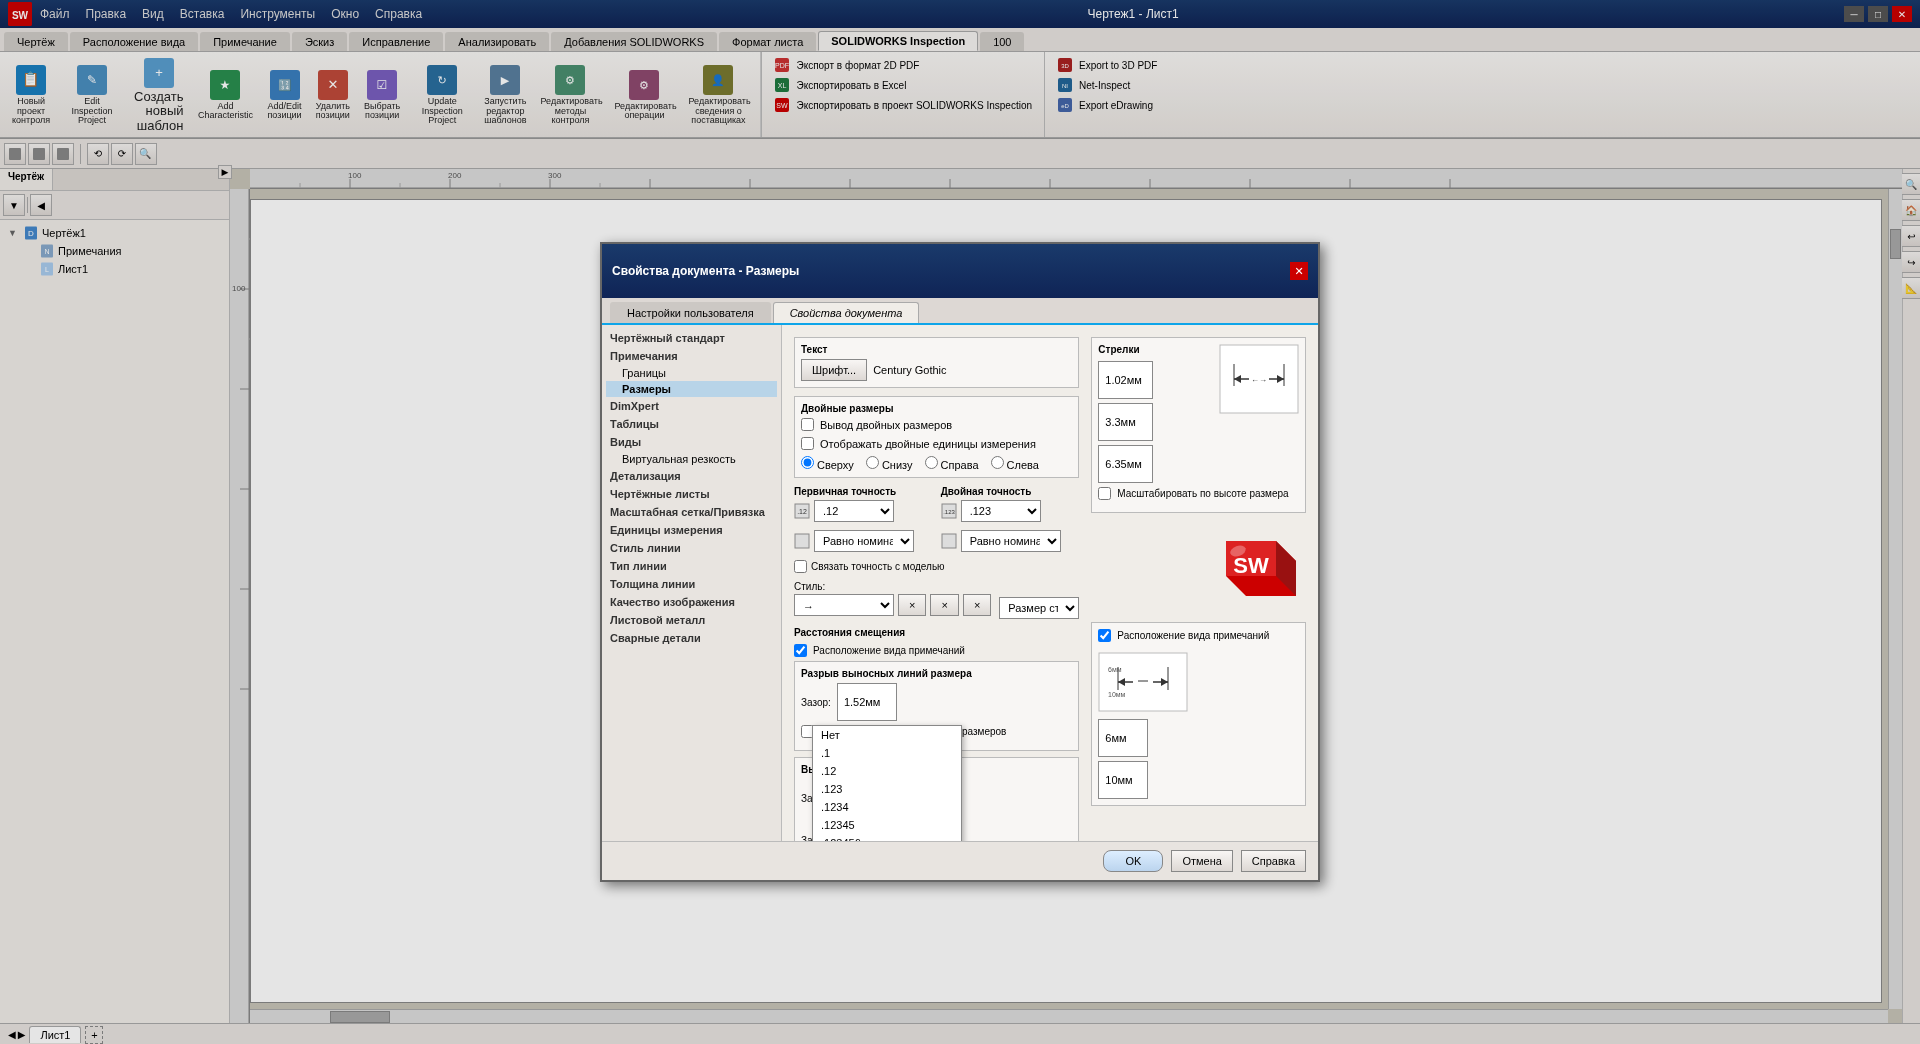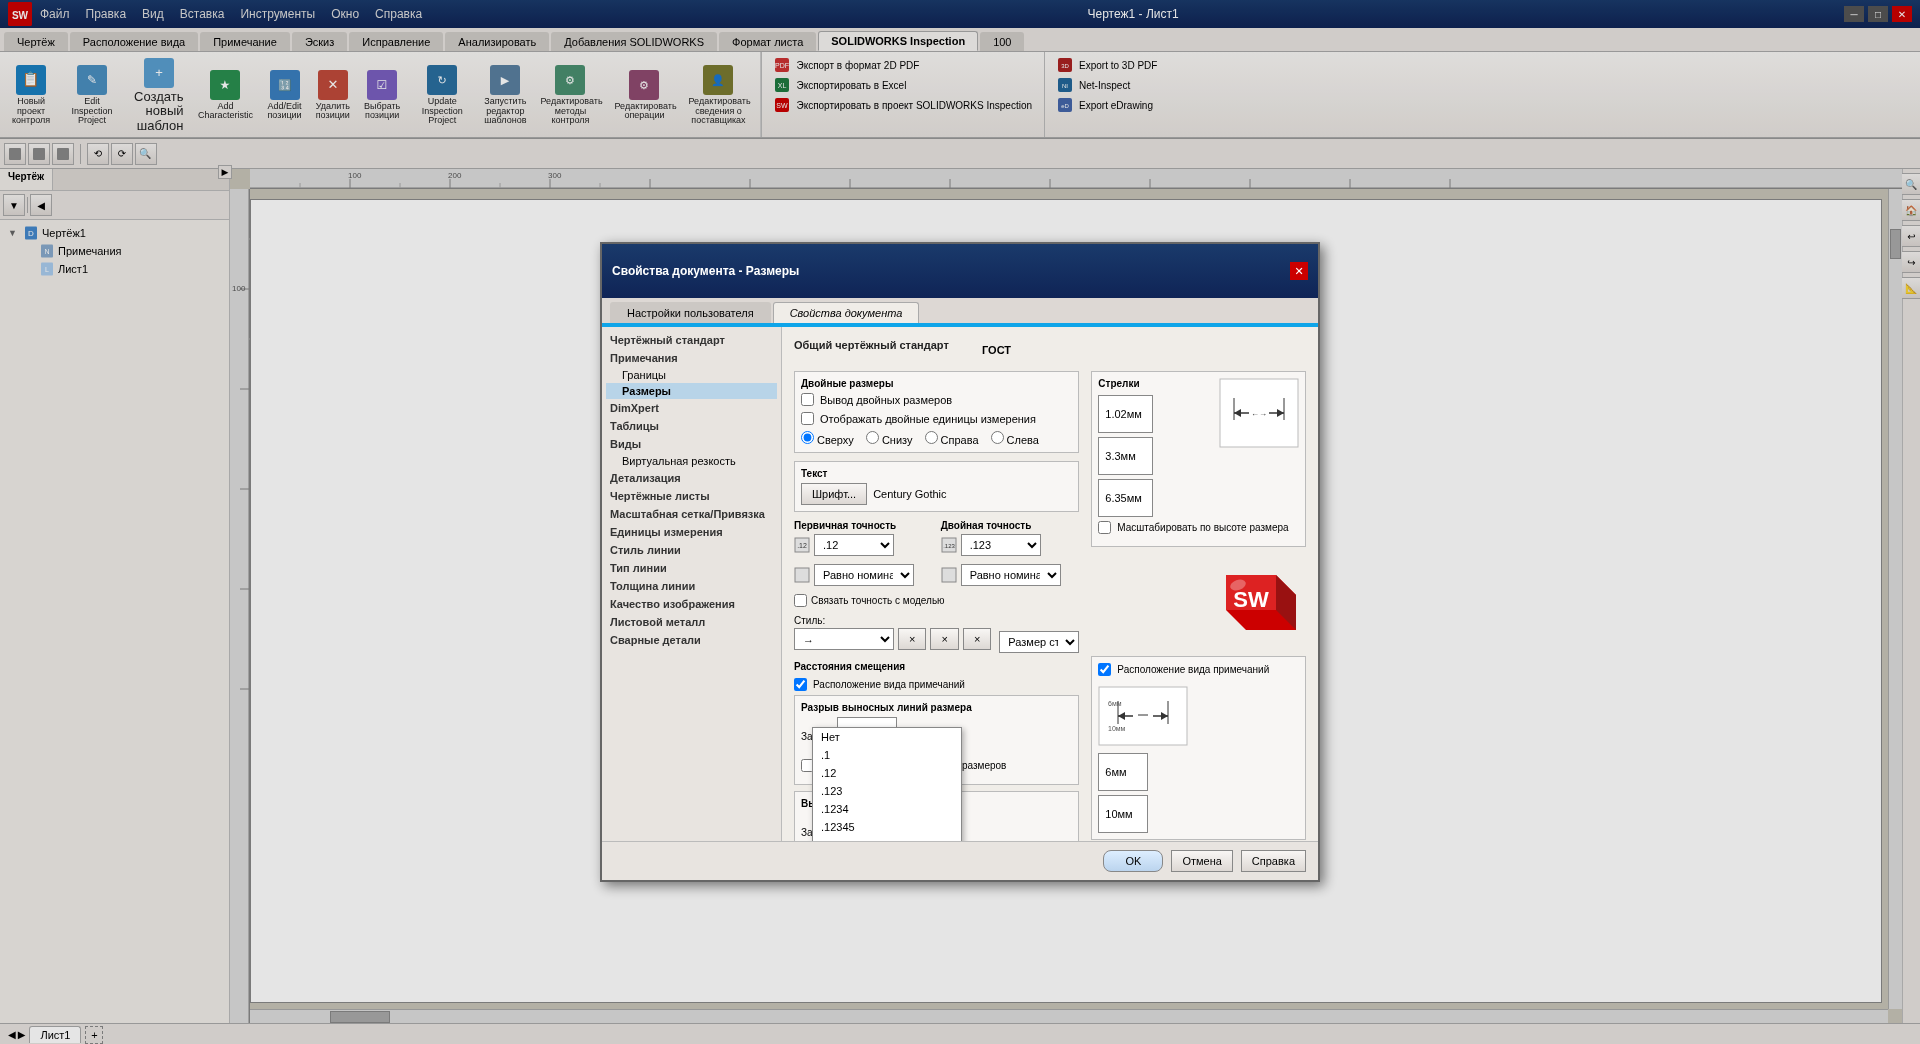--- a/index.html
+++ b/index.html
@@ -195,21 +195,21 @@
       border: none;
       cursor: pointer;
       font-size: 11px;
       display: flex;
       align-items: center;
       justify-content: center;
     }
     .dialog-tabs {
       display: flex;
       background: #ddd8d4;
-      border-bottom: 4px solid #0ea5e9;
+      border-bottom: 2px solid #0ea5e9;
       padding: 0 8px;
       padding-top: 4px;
     }
     .dialog-tab {
       padding: 4px 16px;
       font-size: 11px;
       cursor: pointer;
       border: 1px solid transparent;
       border-bottom: none;
       border-radius: 3px 3px 0 0;
@@ -844,52 +844,48 @@
         <div class="dialog-tree-section">Стиль линии</div>
         <div class="dialog-tree-section">Тип линии</div>
         <div class="dialog-tree-section">Толщина линии</div>
         <div class="dialog-tree-section">Качество изображения</div>
         <div class="dialog-tree-section">Листовой металл</div>
         <div class="dialog-tree-section">Сварные детали</div>
       </div>
 
       <div class="dialog-right">
 
-        <div style="display:flex;align-items:center;margin-bottom:10px;gap:8px;">
-          <span class="section-title" style="min-width:180px;">Общий чертёжный стандарт</span>
-          <span style="font-size:11px;font-weight:bold;">ГОСТ</span>
-        </div>
 
         <div class="two-col">
 
           <div>
+
+            <div style="border:1px solid #bbb;padding:6px;margin-bottom:8px;background:#f8f6f4;">
+              <div style="font-weight:bold;font-size:10px;margin-bottom:4px;">Текст</div>
+              <div style="display:flex;align-items:center;gap:6px;">
+                <button class="form-btn">Шрифт...</button>
+                <span style="font-size:11px;">Century Gothic</span>
+              </div>
+            </div>
 
             <div style="border:1px solid #bbb;padding:6px;margin-bottom:8px;background:#f8f6f4;">
               <div style="font-weight:bold;font-size:10px;margin-bottom:4px;">Двойные размеры</div>
               <div class="checkbox-row">
                 <input type="checkbox" style="">
                 <span>Вывод двойных размеров</span>
               </div>
               <div class="checkbox-row">
                 <input type="checkbox" style="">
                 <span>Отображать двойные единицы измерения</span>
               </div>
               <div class="radio-group" style="margin-top:4px;">
                 <label><input type="radio" name="view" checked="" style=""> <span>Сверху</span></label>
                 <label><input type="radio" name="view" style=""> <span>Снизу</span></label>
                 <label><input type="radio" name="view" style=""> <span>Справа</span></label>
                 <label><input type="radio" name="view" style=""> <span>Слева</span></label>
-              </div>
-            </div>
-
-            <div style="border:1px solid #bbb;padding:6px;margin-bottom:8px;background:#f8f6f4;">
-              <div style="font-weight:bold;font-size:10px;margin-bottom:4px;">Текст</div>
-              <div style="display:flex;align-items:center;gap:6px;">
-                <button class="form-btn">Шрифт...</button>
-                <span style="font-size:11px;">Century Gothic</span>
               </div>
             </div>
 
             <div style="display:grid;grid-template-columns:1fr 1fr;gap:8px;margin-bottom:8px;">
               <div>
                 <div style="font-size:10px;font-weight:bold;margin-bottom:3px;">Первичная точность</div>
                 <div style="display:flex;align-items:center;gap:4px;">
                   <svg width="16" height="16" viewBox="0 0 16 16">
                       <rect x="1" y="1" width="14" height="14" fill="#ddd" stroke="#888"></rect>
                       <text x="8" y="11" text-anchor="middle" font-size="7" fill="#333">.12</text>

